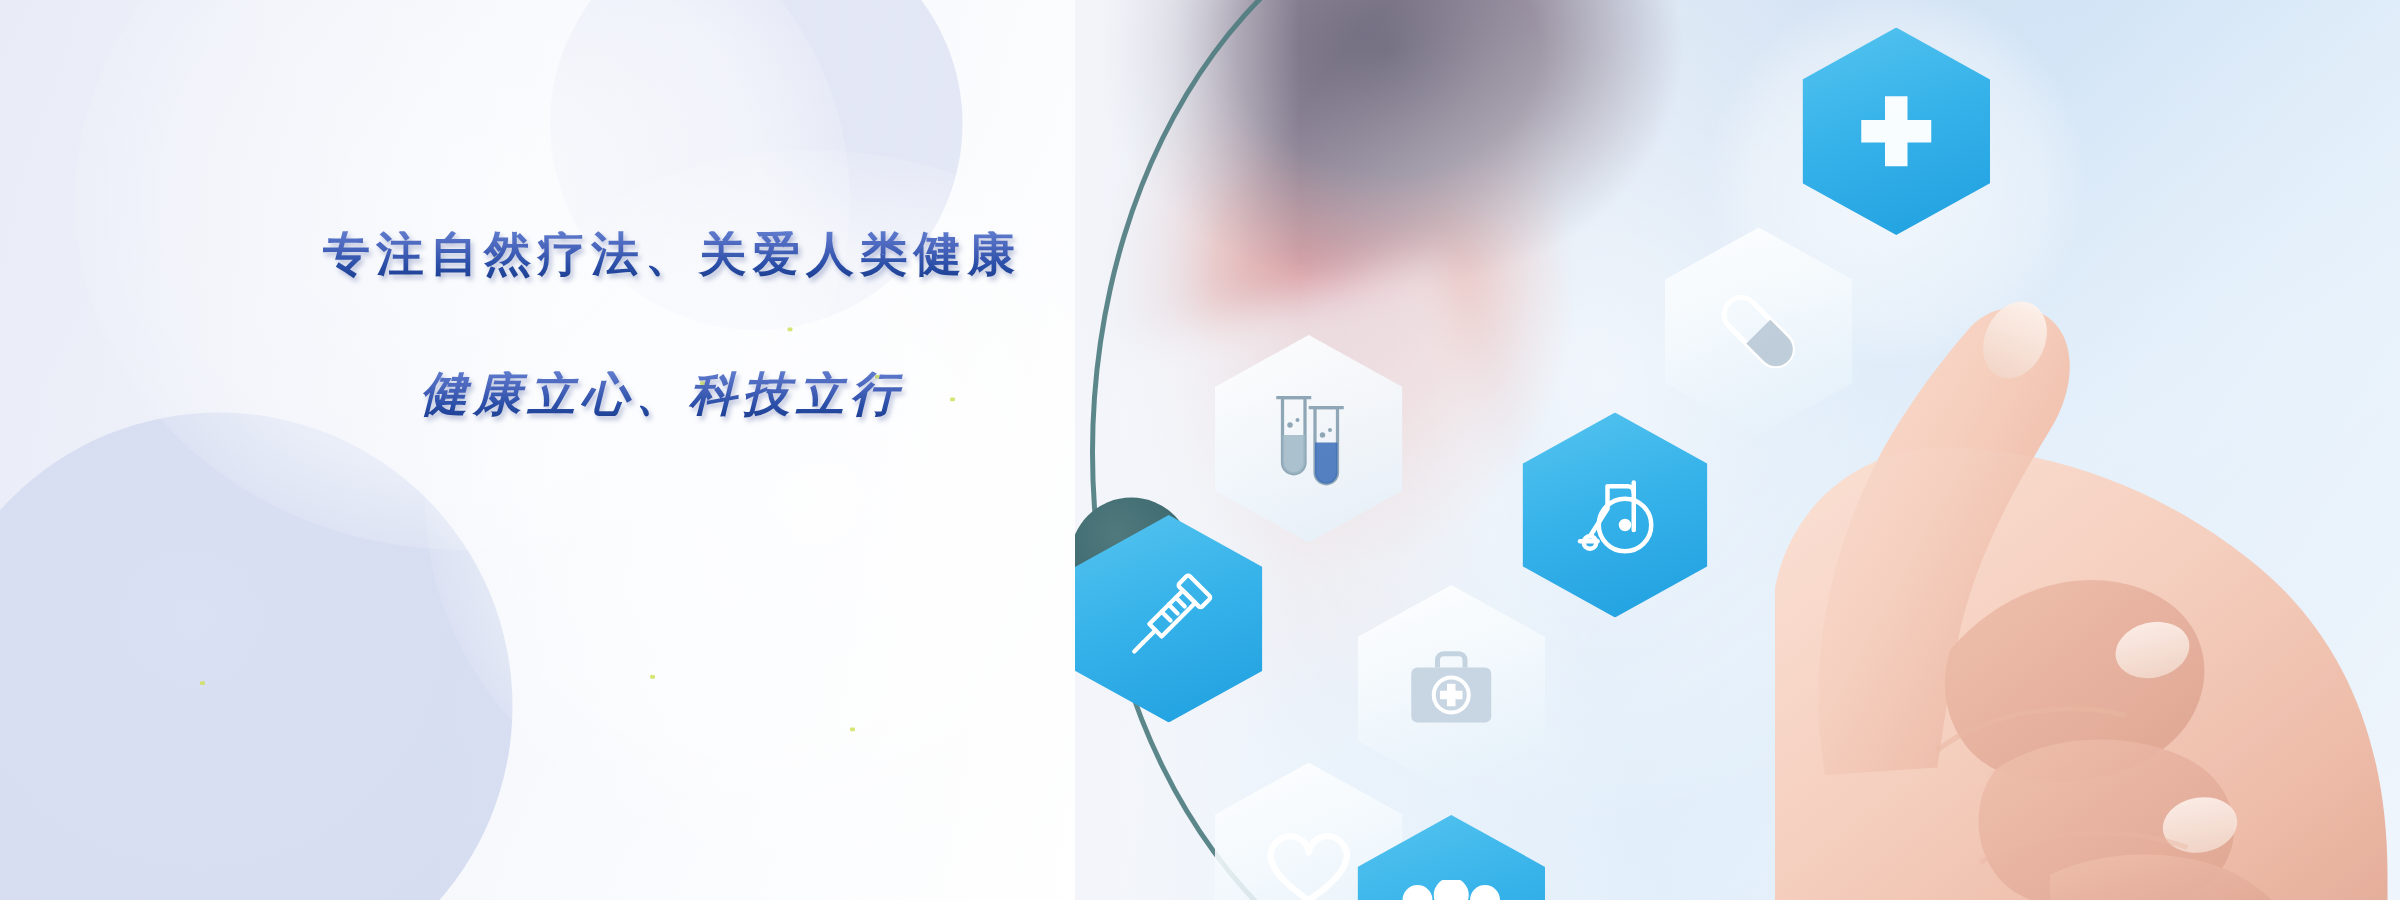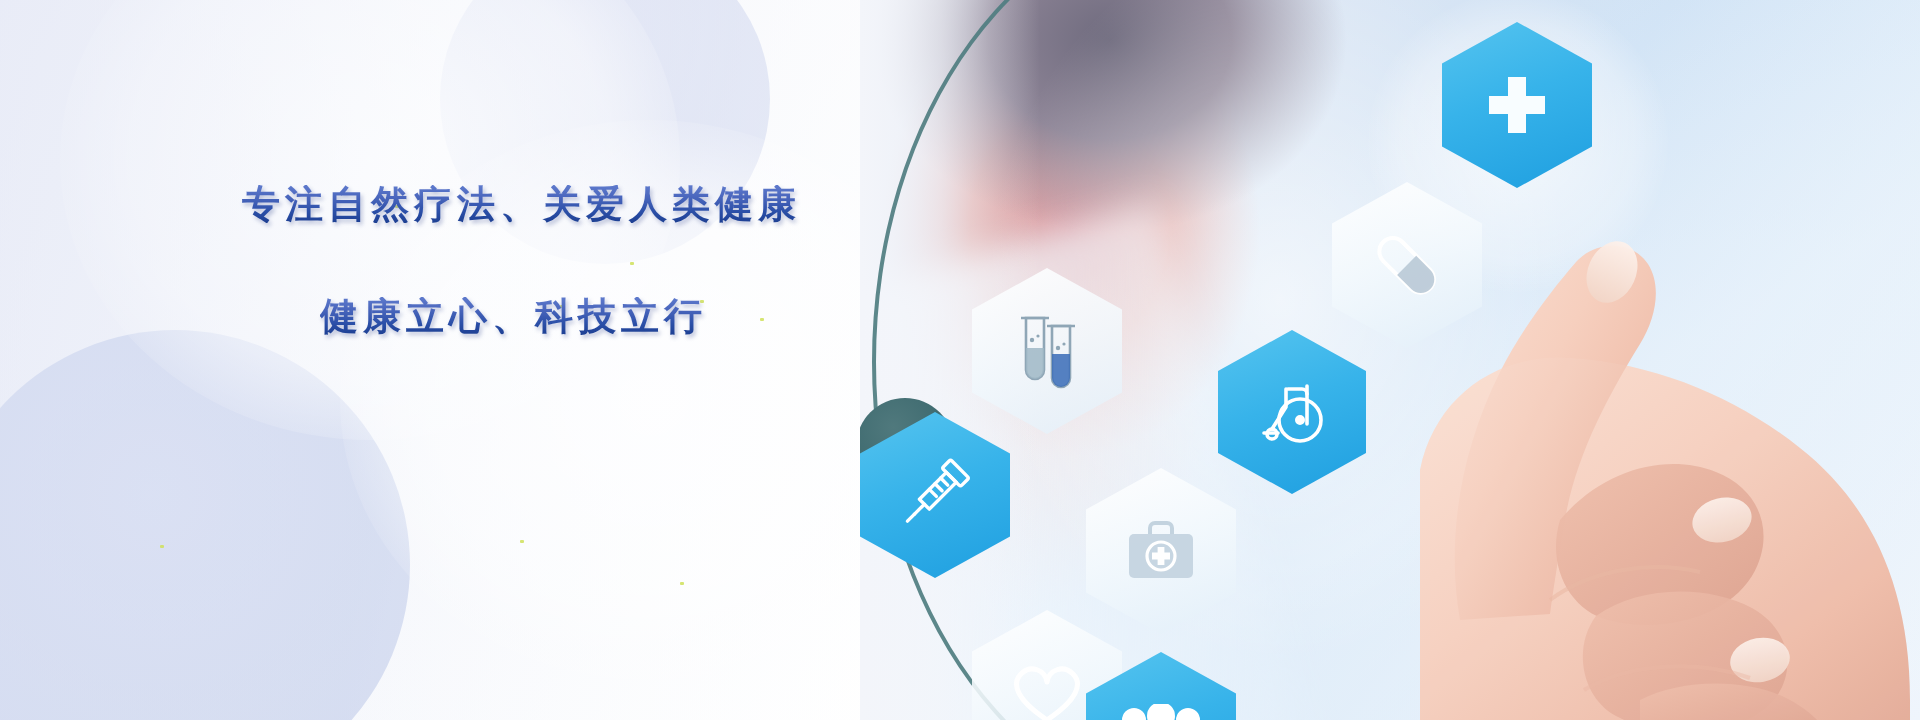--- a/index.html
+++ b/index.html
@@ -122,39 +122,40 @@
     border-radius: 50%;
     background: radial-gradient(circle, rgba(255,255,255,.72) 0%, rgba(255,255,255,.30) 55%, rgba(255,255,255,0) 72%);
   }
 
   
   .hand { position:absolute; left:0; top:0; width:1060px; height:720px; }
 
   
   .headlines {
     position: absolute;
-    left: 242px; top: 185px;
+    left: 258px; top: 185px;
     width: 620px;
   }
   .headline {
     font-size: 38px;
     font-weight: bold;
     letter-spacing: 5px;
     line-height: 1;
     white-space: nowrap;
     background: linear-gradient(180deg, #5f7bcd 0%, #4a66bd 32%, #2b4fa8 70%, #1d3f92 100%);
     -webkit-background-clip: text;
     background-clip: text;
     color: transparent;
     -webkit-text-fill-color: transparent;
     filter: drop-shadow(2px 3px 2px rgba(110,125,175,.45));
   }
   .headline.line2 {
     margin-top: 74px;
     margin-left: 78px;
+    font-style: italic;
   }
   .spark {
     position:absolute;
     width: 4px; height: 3px;
     background: #cfe05a;
     border-radius: 1px;
     opacity: .85;
   }
 </style>
 </head>

